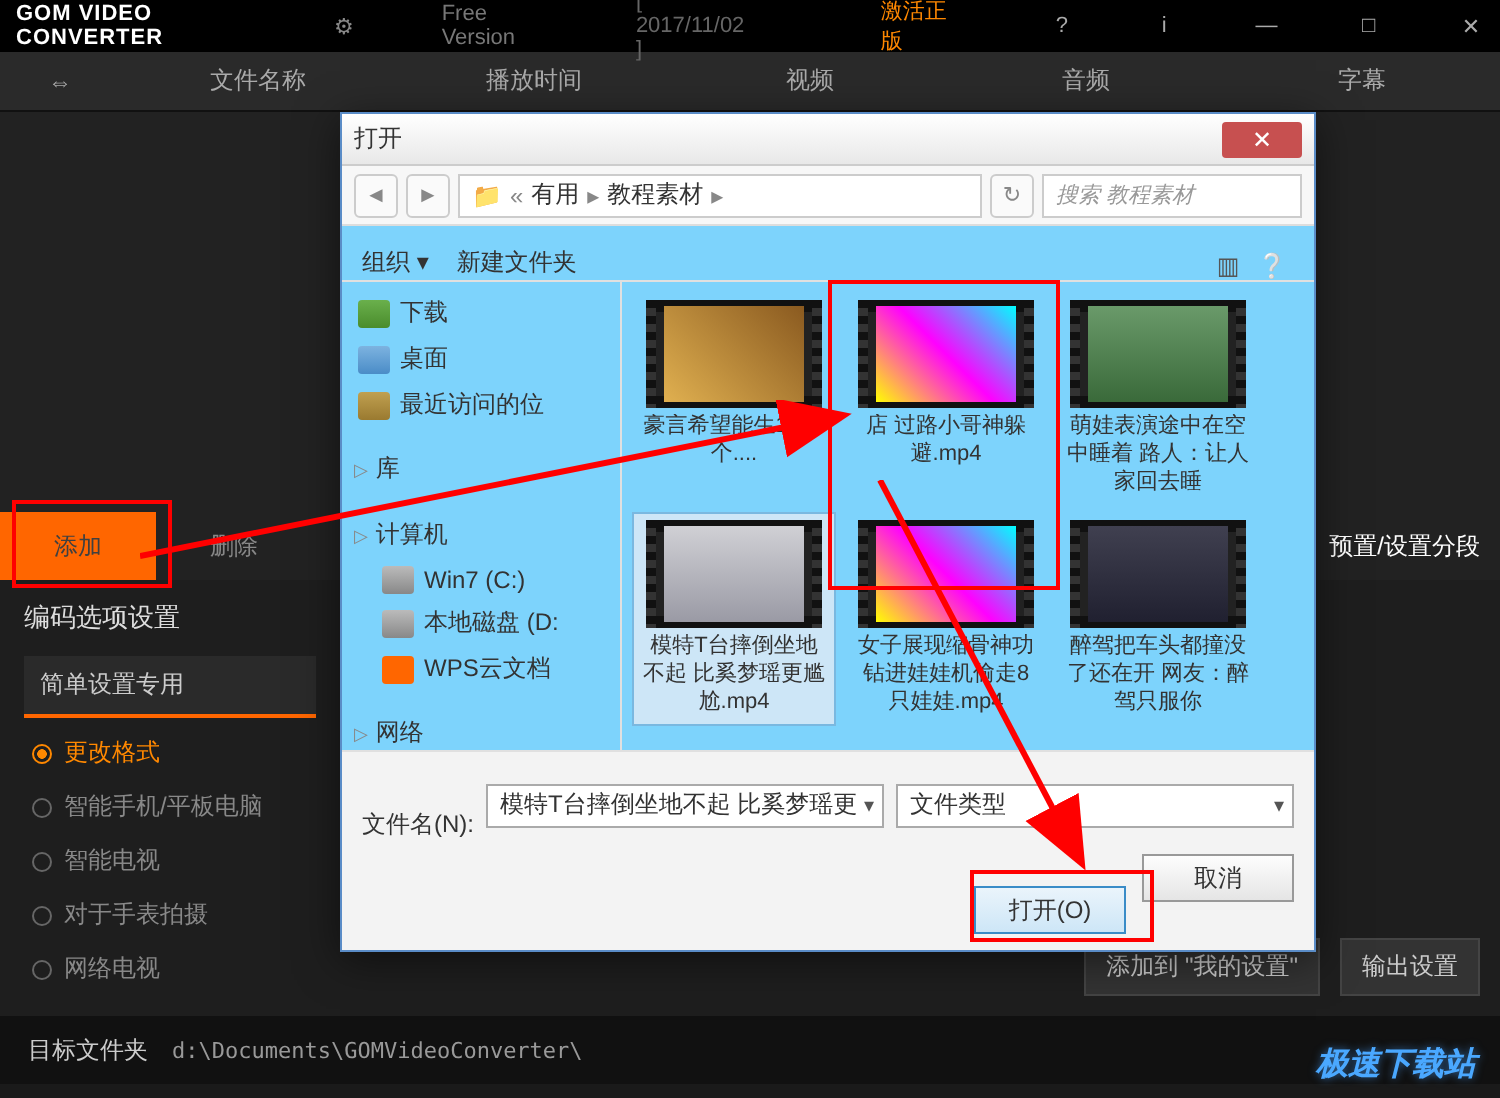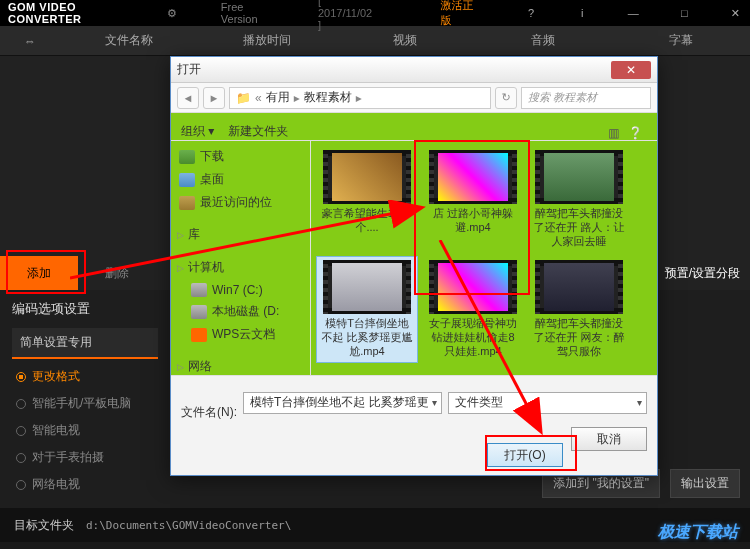--- a/index.html
+++ b/index.html
@@ -19,21 +19,21 @@
 .colhdr { height: 30px; background: #2a2a2a; display: flex; align-items: center; color: #aaa; font-size: 12px; border-bottom: 1px solid #111; }
 .colhdr .link { width: 60px; text-align: center; }
 .colhdr .c { flex: 1; text-align: center; }
 
 
 .vidarea { height: 200px; background: #222; position: relative; }
 
 
 .toolbar { height: 34px; background: #222; display: flex; align-items: center; position: relative; }
 .toolbar .btn { width: 78px; height: 34px; display: flex; align-items: center; justify-content: center; color: #888; font-size: 12px; }
-.toolbar .btn.add { background: #ff6600; color: #000000; }
+.toolbar .btn.add { background: #ff6600; color: #404040; }
 .toolbar .right { margin-left: auto; margin-right: 10px; color: #ffffff; font-size: 12px; text-align: center; }
 .redbox1 { position: absolute; left: 6px; top: -6px; width: 80px; height: 44px; border: 2px solid #ff0000; pointer-events: none; }
 
 
 .encpanel { background: #1e1e1e; display: flex; }
 .leftcol { width: 170px; padding: 10px 12px; }
 .lefthdr { color: #ddd; font-size: 13px; margin-bottom: 10px; }
 .subhdr { background: #2a2a2a; color: #ccc; font-size: 12px; padding: 6px 8px; margin-bottom: 4px; border-bottom: 2px solid #ff6600; }
 .radio { display: flex; align-items: center; color: #888; font-size: 12px; padding: 5px 4px; cursor: pointer; }
 .radio .dot { width: 10px; height: 10px; border-radius: 50%; border: 1px solid #666; margin-right: 6px; }
@@ -42,21 +42,21 @@
 
 .rightcol { flex: 1; padding: 10px; display: flex; justify-content: flex-end; align-items: flex-end; gap: 10px; }
 .smbtn { background: #333; color: #ccc; font-size: 12px; padding: 5px 10px; border: 1px solid #444; }
 
 
 .footer { height: 34px; background: #111; display: flex; align-items: center; padding: 0 14px; color: #ccc; font-size: 12px; }
 .footer .lbl { margin-right: 12px; }
 .footer .path { color: #999; font-family: Consolas, monospace; font-size: 11px; }
 
 
-.dialog { position: absolute; left: 170px; top: 56px; width: 488px; height: 420px; background: #84cc16; border: 1px solid #5a8cc7; box-shadow: 0 4px 20px rgba(0,0,0,0.5); display: flex; flex-direction: column; }
+.dialog { position: absolute; left: 170px; top: 56px; width: 488px; height: 420px; background: #7dd3fc; border: 1px solid #5a8cc7; box-shadow: 0 4px 20px rgba(0,0,0,0.5); display: flex; flex-direction: column; }
 .dlg-title { height: 26px; background: linear-gradient(#fff,#e8e8e8); display: flex; align-items: center; padding: 0 6px; font-size: 12px; border-bottom: 1px solid #ccc; }
 .dlg-title .t { flex: 1; color: #333; }
 .dlg-title .x { width: 40px; height: 18px; background: #c75050; color: #fff; display: flex; align-items: center; justify-content: center; font-size: 12px; border-radius: 2px; }
 .dlg-nav { height: 30px; display: flex; align-items: center; padding: 0 6px; gap: 4px; background: #f7f7f7; border-bottom: 1px solid #ddd; }
 .navbtn { width: 22px; height: 22px; border: 1px solid #ccc; border-radius: 3px; background: #fafafa; display: flex; align-items: center; justify-content: center; color: #888; font-size: 11px; }
 .breadcrumb { flex: 1; height: 22px; border: 1px solid #ccc; background: #fff; display: flex; align-items: center; padding: 0 6px; font-size: 12px; color: #333; }
 .breadcrumb .sep { margin: 0 4px; color: #888; }
 .searchbox { width: 130px; height: 22px; border: 1px solid #ccc; background: #fff; display: flex; align-items: center; padding: 0 6px; color: #999; font-size: 11px; font-style: italic; }
 .dlg-tb { height: 28px; display: flex; align-items: flex-end; padding: 0 10px; border-bottom: 1px solid #e0e0e0; font-size: 12px; color: #333; }
 .dlg-tb .sp { flex: 1; }
@@ -260,21 +260,21 @@
         <div class="file">
           <div class="thumb">
             <div class="inner t3"></div>
           </div>
           <div class="fname">店 过路小哥神躲避.mp4</div>
         </div>
         <div class="file">
           <div class="thumb">
             <div class="inner t4"></div>
           </div>
-          <div class="fname">醉驾把车头都撞没了还在开 路人：让人家回去睡</div>
+          <div class="fname">萌娃表演途中在空中睡着 路人：让人家回去睡</div>
         </div>
         <div class="file sel">
           <div class="thumb">
             <div class="inner t2"></div>
           </div>
           <div class="fname">模特T台摔倒坐地不起 比奚梦瑶更尴尬.mp4</div>
         </div>
         <div class="file">
           <div class="thumb">
             <div class="inner t3"></div>

